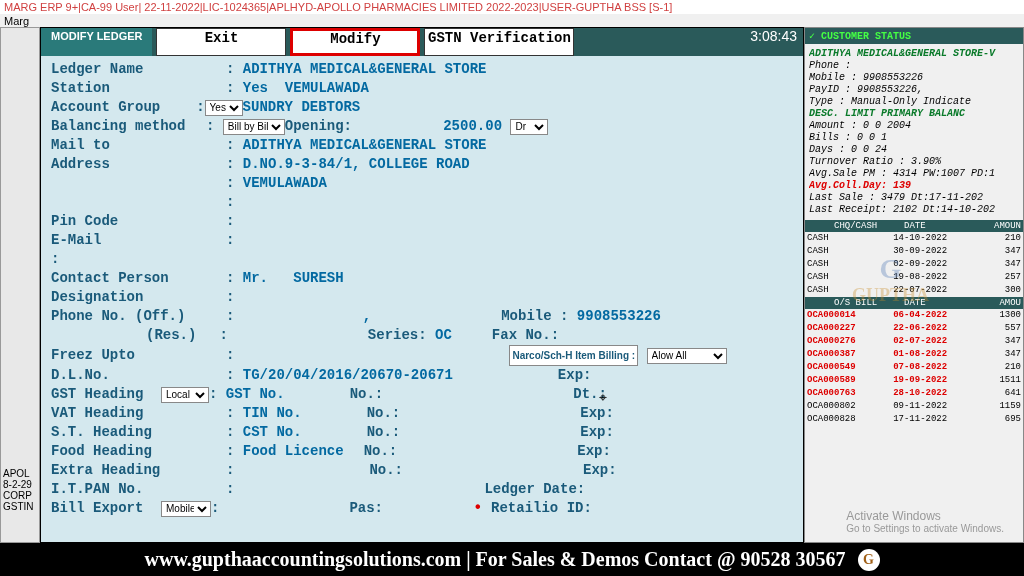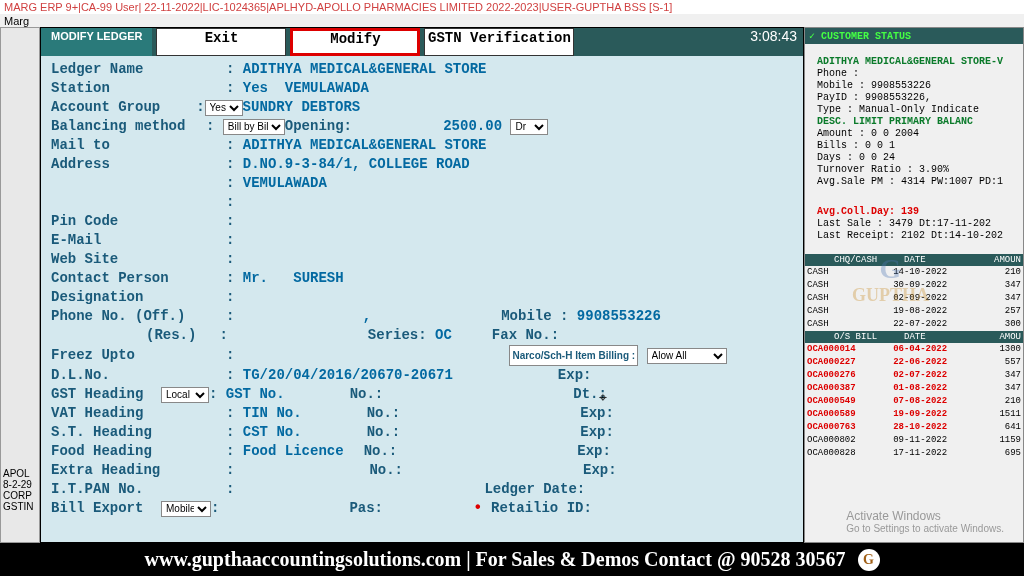--- a/index.html
+++ b/index.html
@@ -124,26 +124,27 @@
   overflow: hidden;
 }
 .cust-header {
   background: #2a5a5a;
   color: #4f4;
   font-weight: bold;
   padding: 2px 4px;
   font-size: 10px;
 }
 .cust-body {
-  padding: 12px;
+  padding: 4px;
   line-height: 12px;
+  font-style: italic;
 }
 .cust-body div { white-space: nowrap; overflow: hidden; }
 .green { color: #0a7a2a; font-weight: bold; }
-.red-text { color: #d00; font-weight: bold; margin-top: 18px; }
+.red-text { color: #d00; font-weight: bold; }
 .cust-table-hdr {
   background: #2a5a5a;
   color: #fff;
   font-size: 9px;
   padding: 1px 2px;
   display: flex;
   justify-content: flex-end;
 }
 .cust-table-row {
   font-size: 9px;
@@ -303,21 +304,20 @@
         </div>
       <div class="form-row">
         <span class="label" style="width:175px;display:inline-block">Pin Code</span>
         <span class="label">:</span>
       </div>
       <div class="form-row">
         <span class="label" style="width:175px;display:inline-block">E-Mail</span>
         <span class="label">:</span>
       </div>
       <div class="form-row">
-        <span class="label" style="width:175px;display:inline-block">Web Site</span>
         <span class="label">:</span>
       </div>
       <div class="form-row">
         <span class="label" style="width:175px;display:inline-block">Contact Person</span>
         <span class="label">:&nbsp;</span>
         <span class="value">Mr.</span>
         <span>&nbsp;&nbsp;&nbsp;</span>
         <span class="value">SURESH</span>
       </div>
       <div class="form-row">

